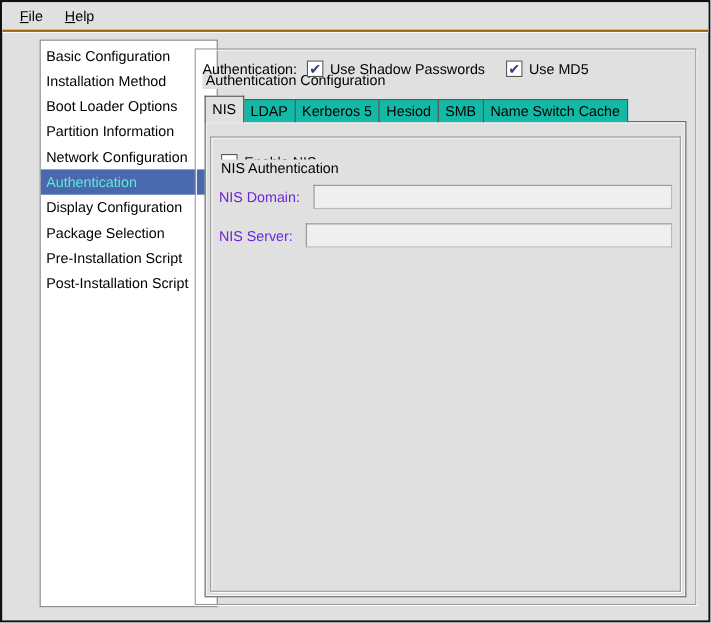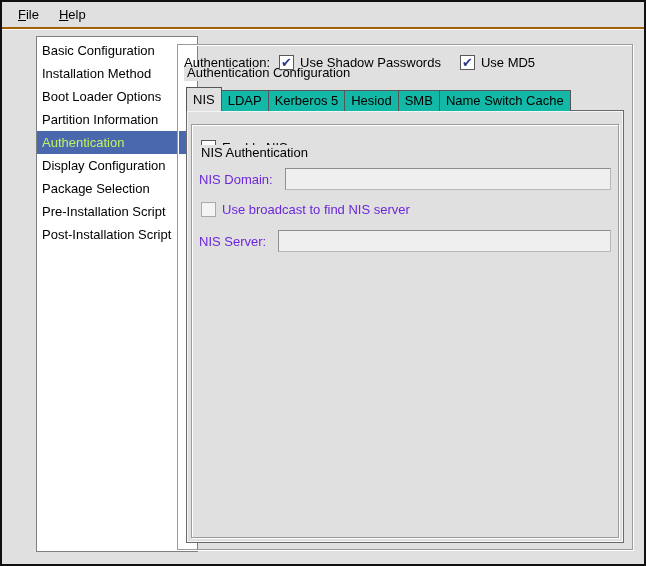--- a/index.html
+++ b/index.html
@@ -28,21 +28,21 @@
   
   .listbox {
     position:absolute; left:6px; top:34px; width:162px; height:516px;
     background:#ffffff; border:1px solid #808080;
     padding-top:2px; overflow:hidden;margin-left:28px;
   }
   .list-item {
     height:23px; line-height:23px; padding-left:5px;
     white-space:nowrap; cursor:default;
   }
-  .list-item.selected { background:#4a68ae; color:#bef264; }
+  .list-item.selected { background:#4a68ae; color:#5eead4; }
 
   
   .frame {
     border:1px solid #9b9b9b;
     box-shadow: inset 1px 1px 0 #ffffff, 1px 1px 0 #ffffff;
   }
   .frame-label {
     position:absolute; top:-9px; left:6px;
     background:#e0e0e0; padding:0 3px; line-height:16px;
     white-space:nowrap;
@@ -113,20 +113,21 @@
   <div class="menubar">
     <span class="menu-item">File</span>
     <span class="menu-item">Help</span>
   </div>
 
   <div class="listbox">
     <div class="list-item">Basic Configuration</div>
     <div class="list-item">Installation Method</div>
     <div class="list-item">Boot Loader Options</div>
     <div class="list-item">Partition Information</div>
+    <div class="list-item">Network Configuration</div>
     <div class="list-item selected">Authentication</div>
     <div class="list-item">Display Configuration</div>
     <div class="list-item">Package Selection</div>
     <div class="list-item">Pre-Installation Script</div>
     <div class="list-item">Post-Installation Script</div>
   </div>
 
   <div class="frame auth-frame">
     <span class="frame-label">Authentication Configuration</span>
 
@@ -163,24 +164,20 @@
           <div class="enable-row">
             <span class="cb"></span>
             <span>Enable NIS</span>
           </div>
 
           <div class="field-row">
             <span class="f-label dim">NIS Domain:</span>
             <input class="entry" type="text" disabled="" value="" style="">
           </div>
 
-          <div class="broadcast-row">
-            <span class="cb disabled"></span>
-            <span class="dim">Use broadcast to find NIS server</span>
-          </div>
 
           <div class="field-row">
             <span class="f-label dim">NIS Server:</span>
             <input class="entry" type="text" disabled="" value="" style="">
           </div>
 
         </div>
       </div>
     </div>
   </div>

